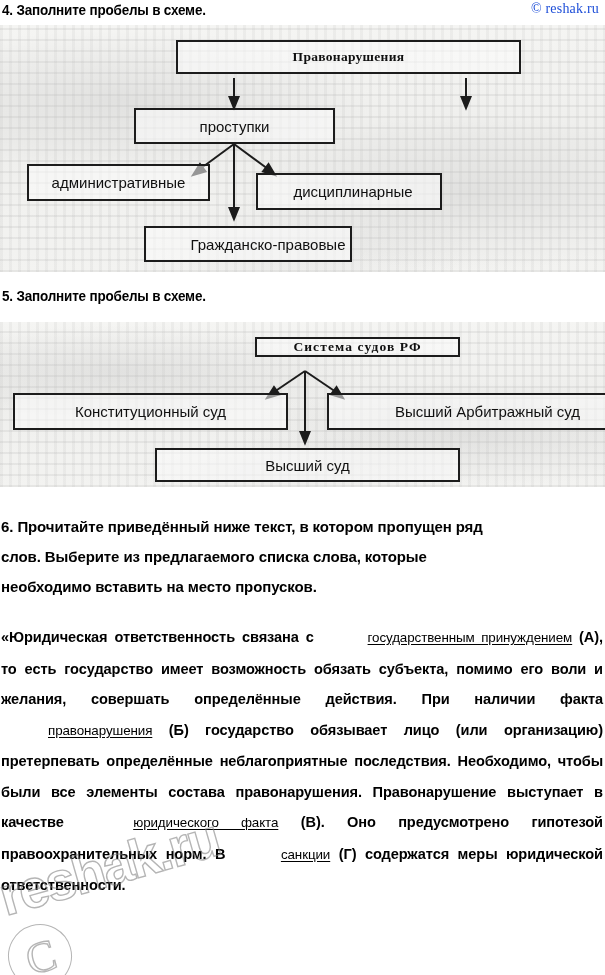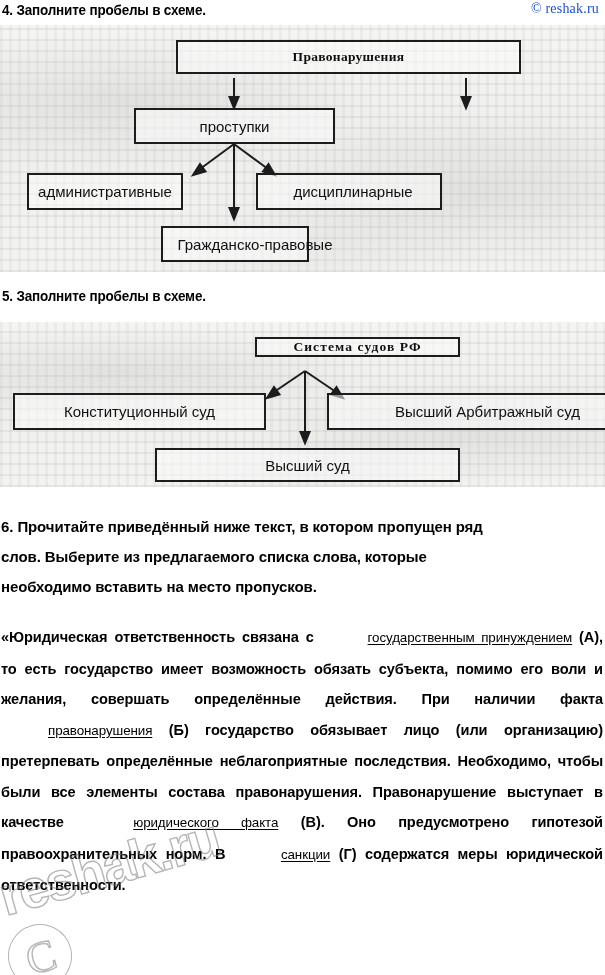--- a/index.html
+++ b/index.html
@@ -181,29 +181,29 @@
 
   <div class="node serif" style="left:176px;top:40px;width:345px;height:34px;">
     <span>Правонарушения</span>
   </div>
 
   <div class="node" style="left:134px;top:108px;width:201px;height:36px;">
     <span>проступки</span>
   </div>
 
 
-  <div class="node" style="left:27px;top:173px;width:156px;height:37px;">
+  <div class="node" style="left:27px;top:164px;width:183px;height:37px;">
     <span>административные</span>
   </div>
 
   <div class="node" style="left:256px;top:173px;width:186px;height:37px;padding-left:8px;">
     <span>дисциплинарные</span>
   </div>
 
-  <div class="node" style="left:161px;top:226px;width:148px;height:36px;padding-left:40px;">
+  <div class="node" style="left:144px;top:226px;width:208px;height:36px;padding-left:40px;">
     <span>Гражданско-правовые</span>
   </div>
 
   <div class="q-head h5">5. Заполните пробелы в схеме.</div>
 
   <div class="scan" id="scan-2"></div>
 
   <svg class="conn" style="left:0;top:322px;width:605px;height:165px;">
     <g stroke="#1c1c1c" stroke-width="2" fill="#1c1c1c">
 
@@ -215,21 +215,21 @@
 
       <line x1="305" y1="49" x2="305" y2="112"></line>
       <polygon points="305,121 300.5,110 309.5,110"></polygon>
     </g>
   </svg>
 
   <div class="node serif wide" style="left:255px;top:337px;width:205px;height:20px;">
     <span>Система  судов  РФ</span>
   </div>
 
-  <div class="node" style="left:13px;top:393px;width:253px;height:37px;">
+  <div class="node" style="left:13px;top:393px;width:275px;height:37px;">
     <span>Конституционный суд</span>
   </div>
 
   <div class="node" style="left:327px;top:393px;width:321px;height:37px;">
     <span>Высший Арбитражный суд</span>
   </div>
 
   <div class="node" style="left:155px;top:448px;width:305px;height:34px;">
     <span>Высший суд</span>
   </div>

